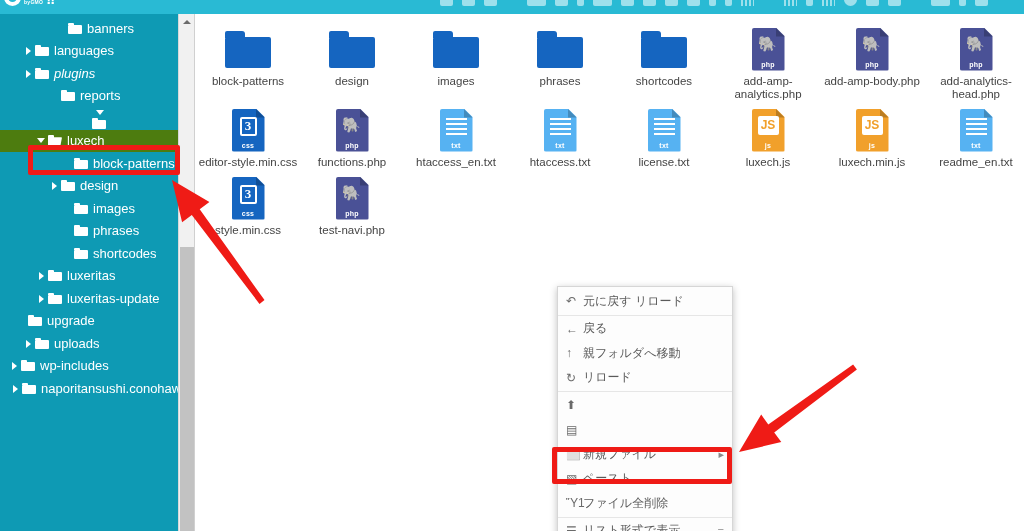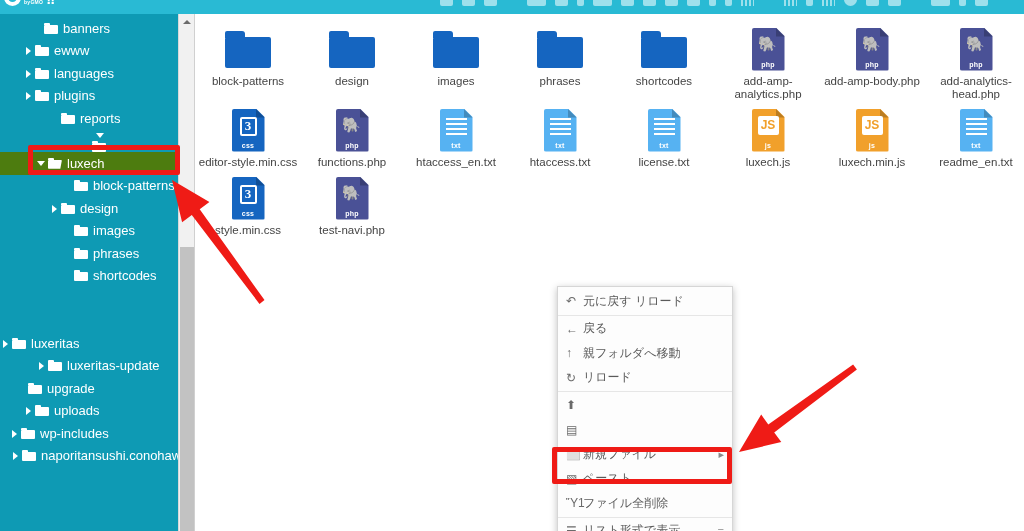--- a/index.html
+++ b/index.html
@@ -290,36 +290,31 @@
       <span class="tb-ico"></span>
       <span class="tb-ico"></span>
       <span class="tb-sep"></span>
       <span class="tb-ico wide"></span>
       <span class="tb-ico thin"></span>
       <span class="tb-ico"></span>
     </div>
   </div>
 
   <div class="sidebar" id="tree">
-      <div class="tree-row" style="padding-left: 32px;">
+      <div class="tree-row" style="padding-left: 56px;">
         <span class="tw-arrow "></span>
         <span class="folder-ico"></span>
         <span class="tree-label">banners</span>
       </div>
       <div class="tree-row" style="padding-left: 23px;">
         <span class="tw-arrow closed"></span>
         <span class="folder-ico"></span>
-        <span class="tree-label">ewww</span>
-      </div>
-      <div class="tree-row" style="padding-left: 23px;">
-        <span class="tw-arrow closed"></span>
-        <span class="folder-ico"></span>
         <span class="tree-label">languages</span>
       </div>
-      <div class="tree-row" style="padding-left: 23px;">
+      <div class="tree-row" style="padding-left: 23px; font-style: italic;">
         <span class="tw-arrow closed"></span>
         <span class="folder-ico"></span>
         <span class="tree-label">plugins</span>
       </div>
       <div class="tree-row" style="padding-left: 49px;">
         <span class="tw-arrow "></span>
         <span class="folder-ico"></span>
         <span class="tree-label">reports</span>
       </div>
       <div class="tree-row" style="padding-left: 23px; flex-direction: column;">
@@ -350,21 +345,21 @@
       <div class="tree-row" style="padding-left: 62px;">
         <span class="tw-arrow "></span>
         <span class="folder-ico"></span>
         <span class="tree-label">phrases</span>
       </div>
       <div class="tree-row" style="padding-left: 62px;">
         <span class="tw-arrow "></span>
         <span class="folder-ico"></span>
         <span class="tree-label">shortcodes</span>
       </div>
-      <div class="tree-row" style=" margin-top: 45px;">
+      <div class="tree-row" style="padding-left: 36px;">
         <span class="tw-arrow closed"></span>
         <span class="folder-ico"></span>
         <span class="tree-label">luxeritas</span>
       </div>
       <div class="tree-row" style="padding-left: 36px;">
         <span class="tw-arrow closed"></span>
         <span class="folder-ico"></span>
         <span class="tree-label">luxeritas-update</span>
       </div>
       <div class="tree-row" style="padding-left: 16px;">

